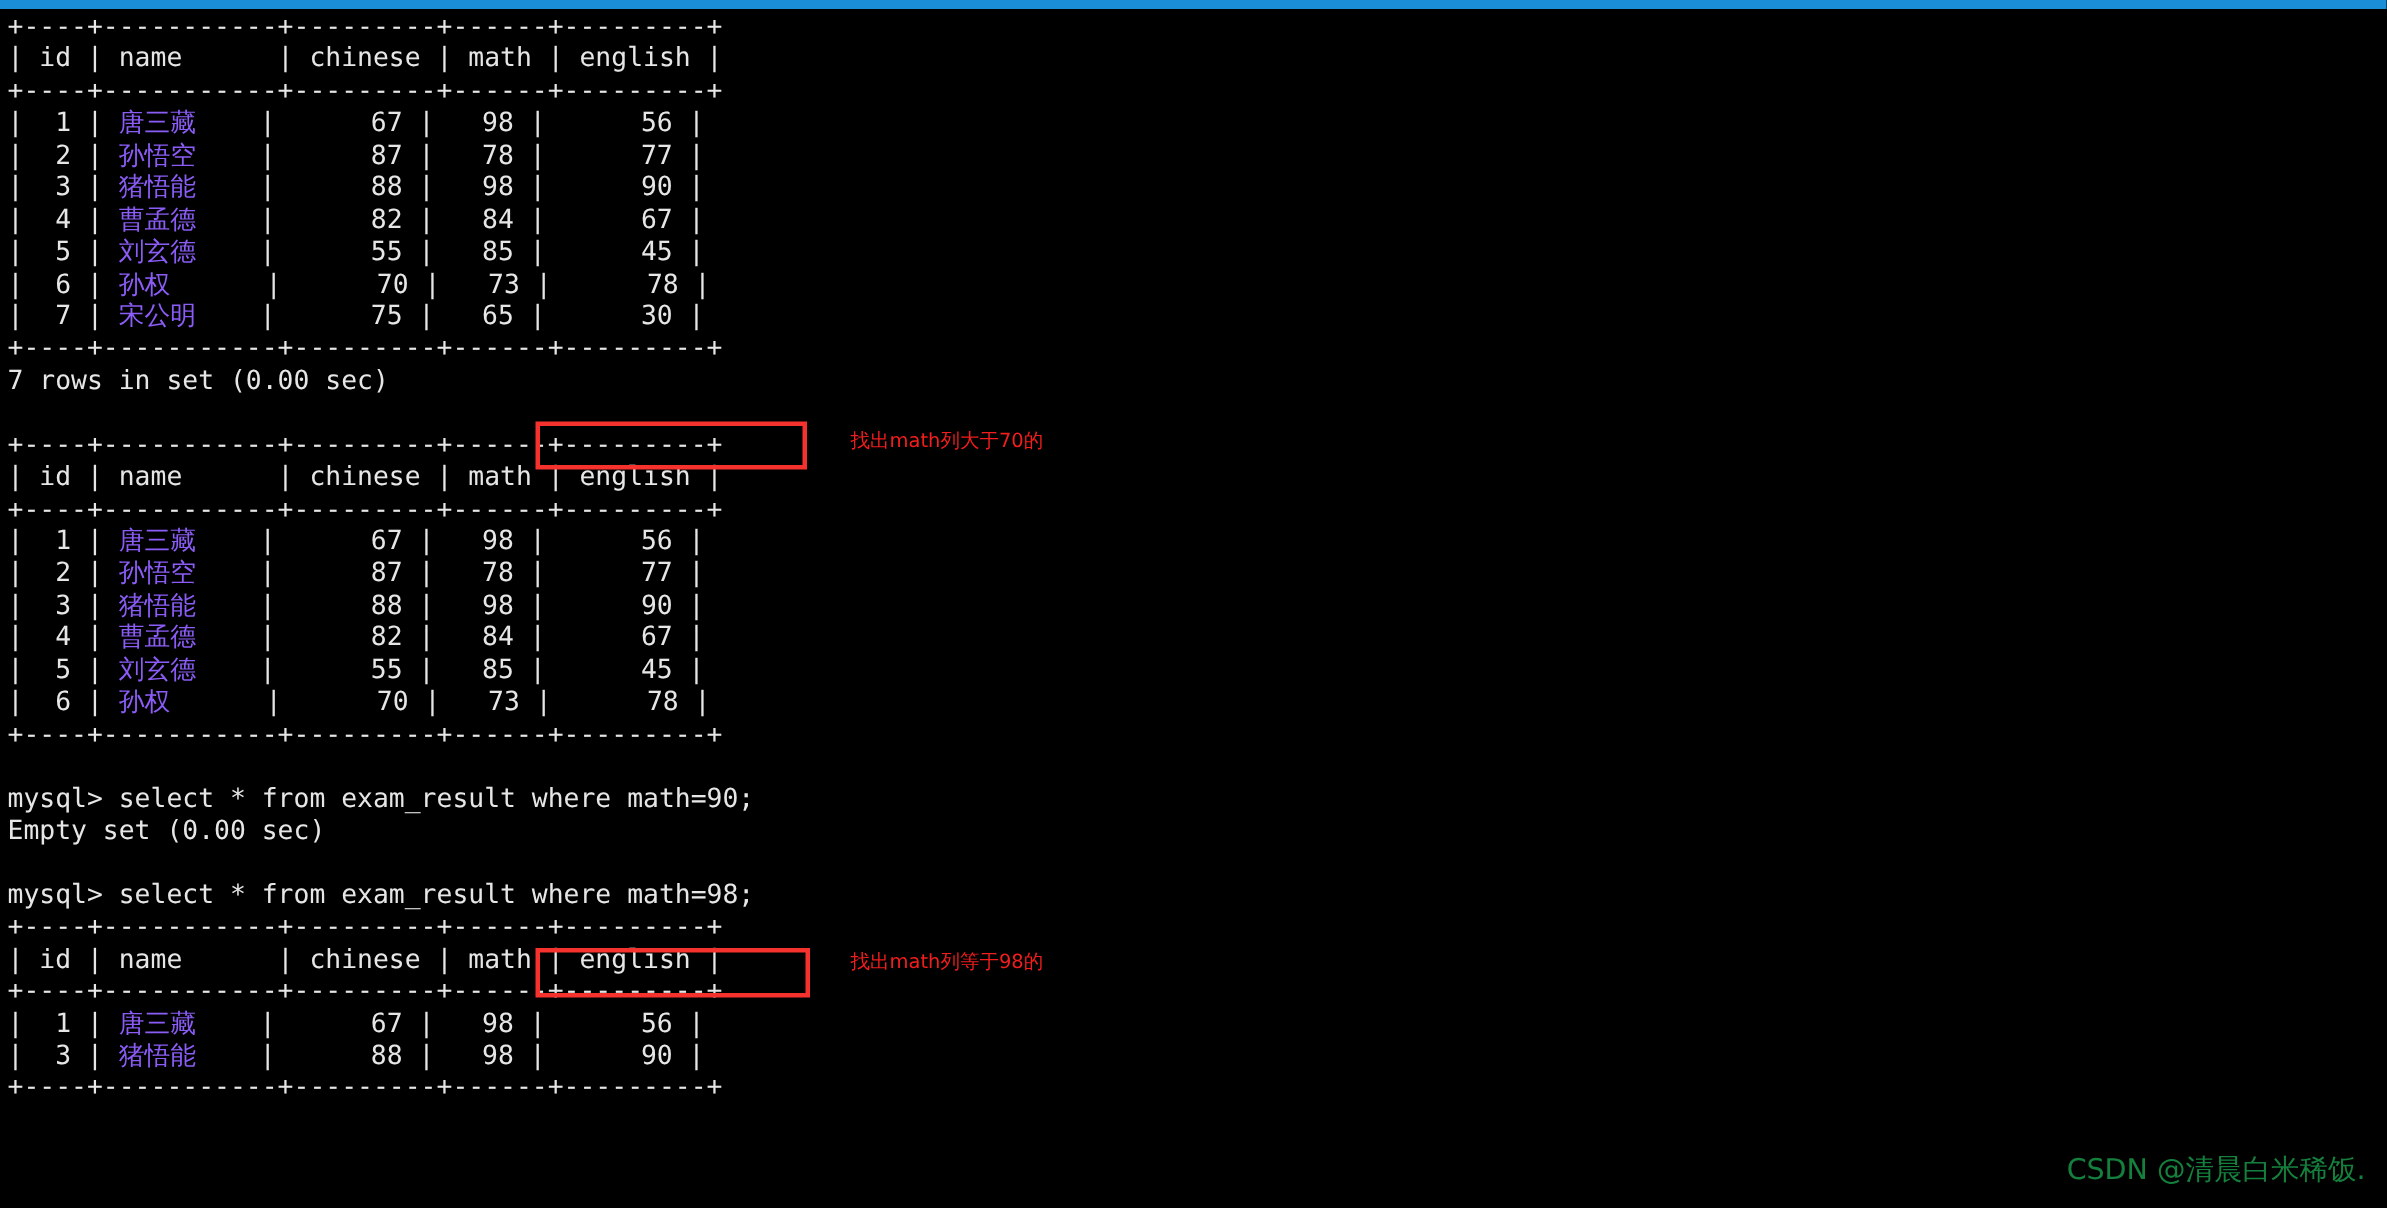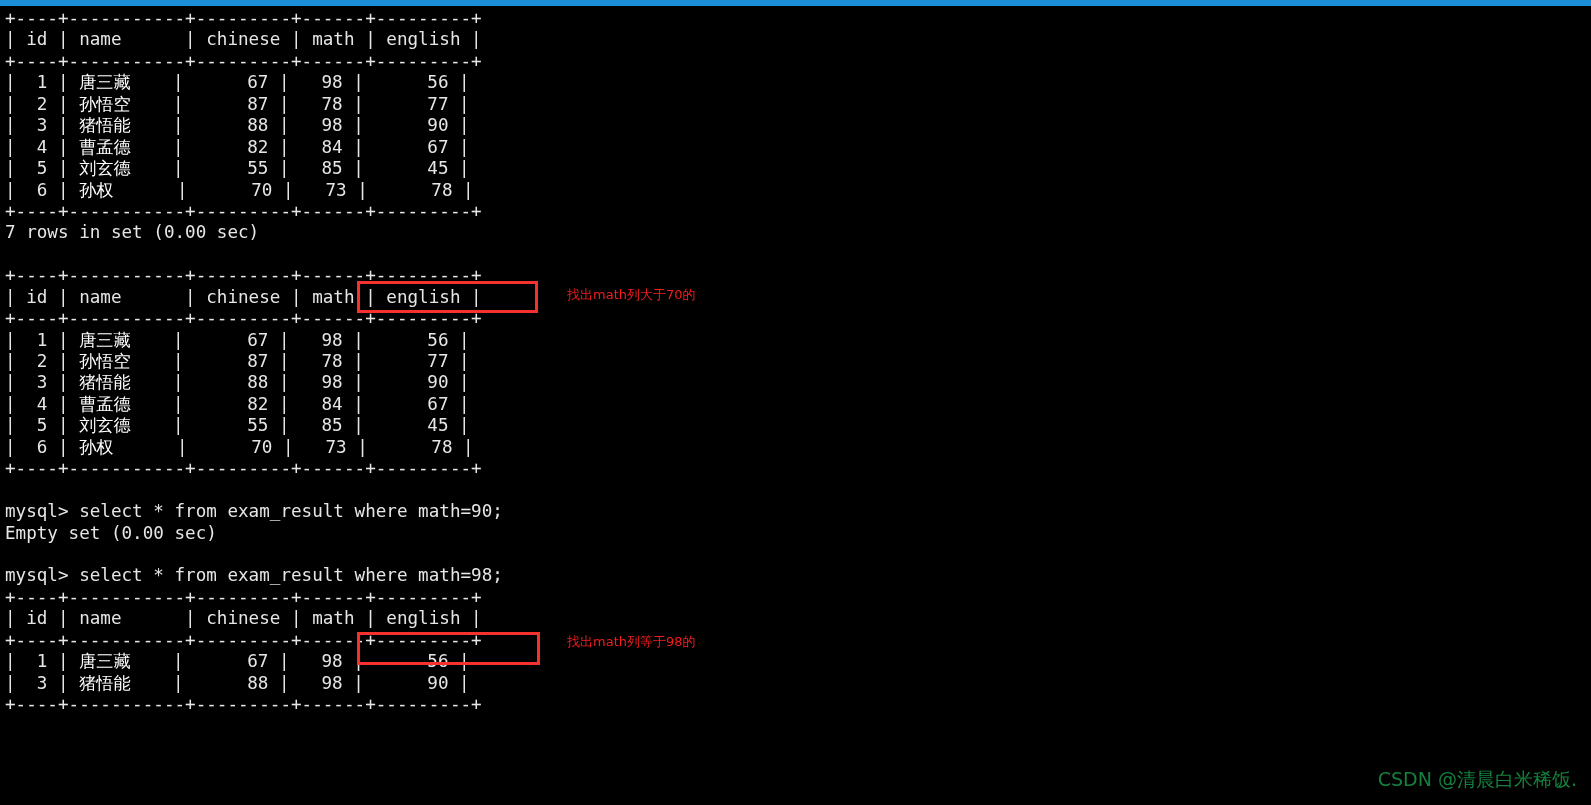--- a/index.html
+++ b/index.html
@@ -39,21 +39,21 @@
     font-size: 17.6px;
     line-height: 21.45px;
     height: 21.45px;
     white-space: pre;
     color: #e6e6e6;
     letter-spacing: 0px;
   }
   .line.blank { color: transparent; }
   
   .line .cjk {
-    color: #ffffff;
+    color: #8b5cf6;
     font-family: "DejaVu Sans", "Liberation Sans", sans-serif;
     font-size: 17.2px;
   }
 
   
   .redbox {
     position: absolute;
     border: 3px solid #f5322e;
     background: transparent;
     box-sizing: border-box;
@@ -89,20 +89,21 @@
 <div id="terminal">
     <div class="line">+----+-----------+---------+------+---------+</div>
     <div class="line">| id | name      | chinese | math | english |</div>
     <div class="line">+----+-----------+---------+------+---------+</div>
     <div class="line">|  1 | <span class="cjk">唐三藏</span>    |      67 |   98 |      56 |</div>
     <div class="line">|  2 | <span class="cjk">孙悟空</span>    |      87 |   78 |      77 |</div>
     <div class="line">|  3 | <span class="cjk">猪悟能</span>    |      88 |   98 |      90 |</div>
     <div class="line">|  4 | <span class="cjk">曹孟德</span>    |      82 |   84 |      67 |</div>
     <div class="line">|  5 | <span class="cjk">刘玄德</span>    |      55 |   85 |      45 |</div>
     <div class="line">|  6 | <span class="cjk">孙权</span>      |      70 |   73 |      78 |</div>
+    <div class="line">|  7 | <span class="cjk">宋公明</span>    |      75 |   65 |      30 |</div>
     <div class="line">+----+-----------+---------+------+---------+</div>
     <div class="line">7 rows in set (0.00 sec)</div>
     <div class="line blank"> </div>
     <div class="line">+----+-----------+---------+------+---------+</div>
     <div class="line">| id | name      | chinese | math | english |</div>
     <div class="line">+----+-----------+---------+------+---------+</div>
     <div class="line">|  1 | <span class="cjk">唐三藏</span>    |      67 |   98 |      56 |</div>
     <div class="line">|  2 | <span class="cjk">孙悟空</span>    |      87 |   78 |      77 |</div>
     <div class="line">|  3 | <span class="cjk">猪悟能</span>    |      88 |   98 |      90 |</div>
     <div class="line">|  4 | <span class="cjk">曹孟德</span>    |      82 |   84 |      67 |</div>

